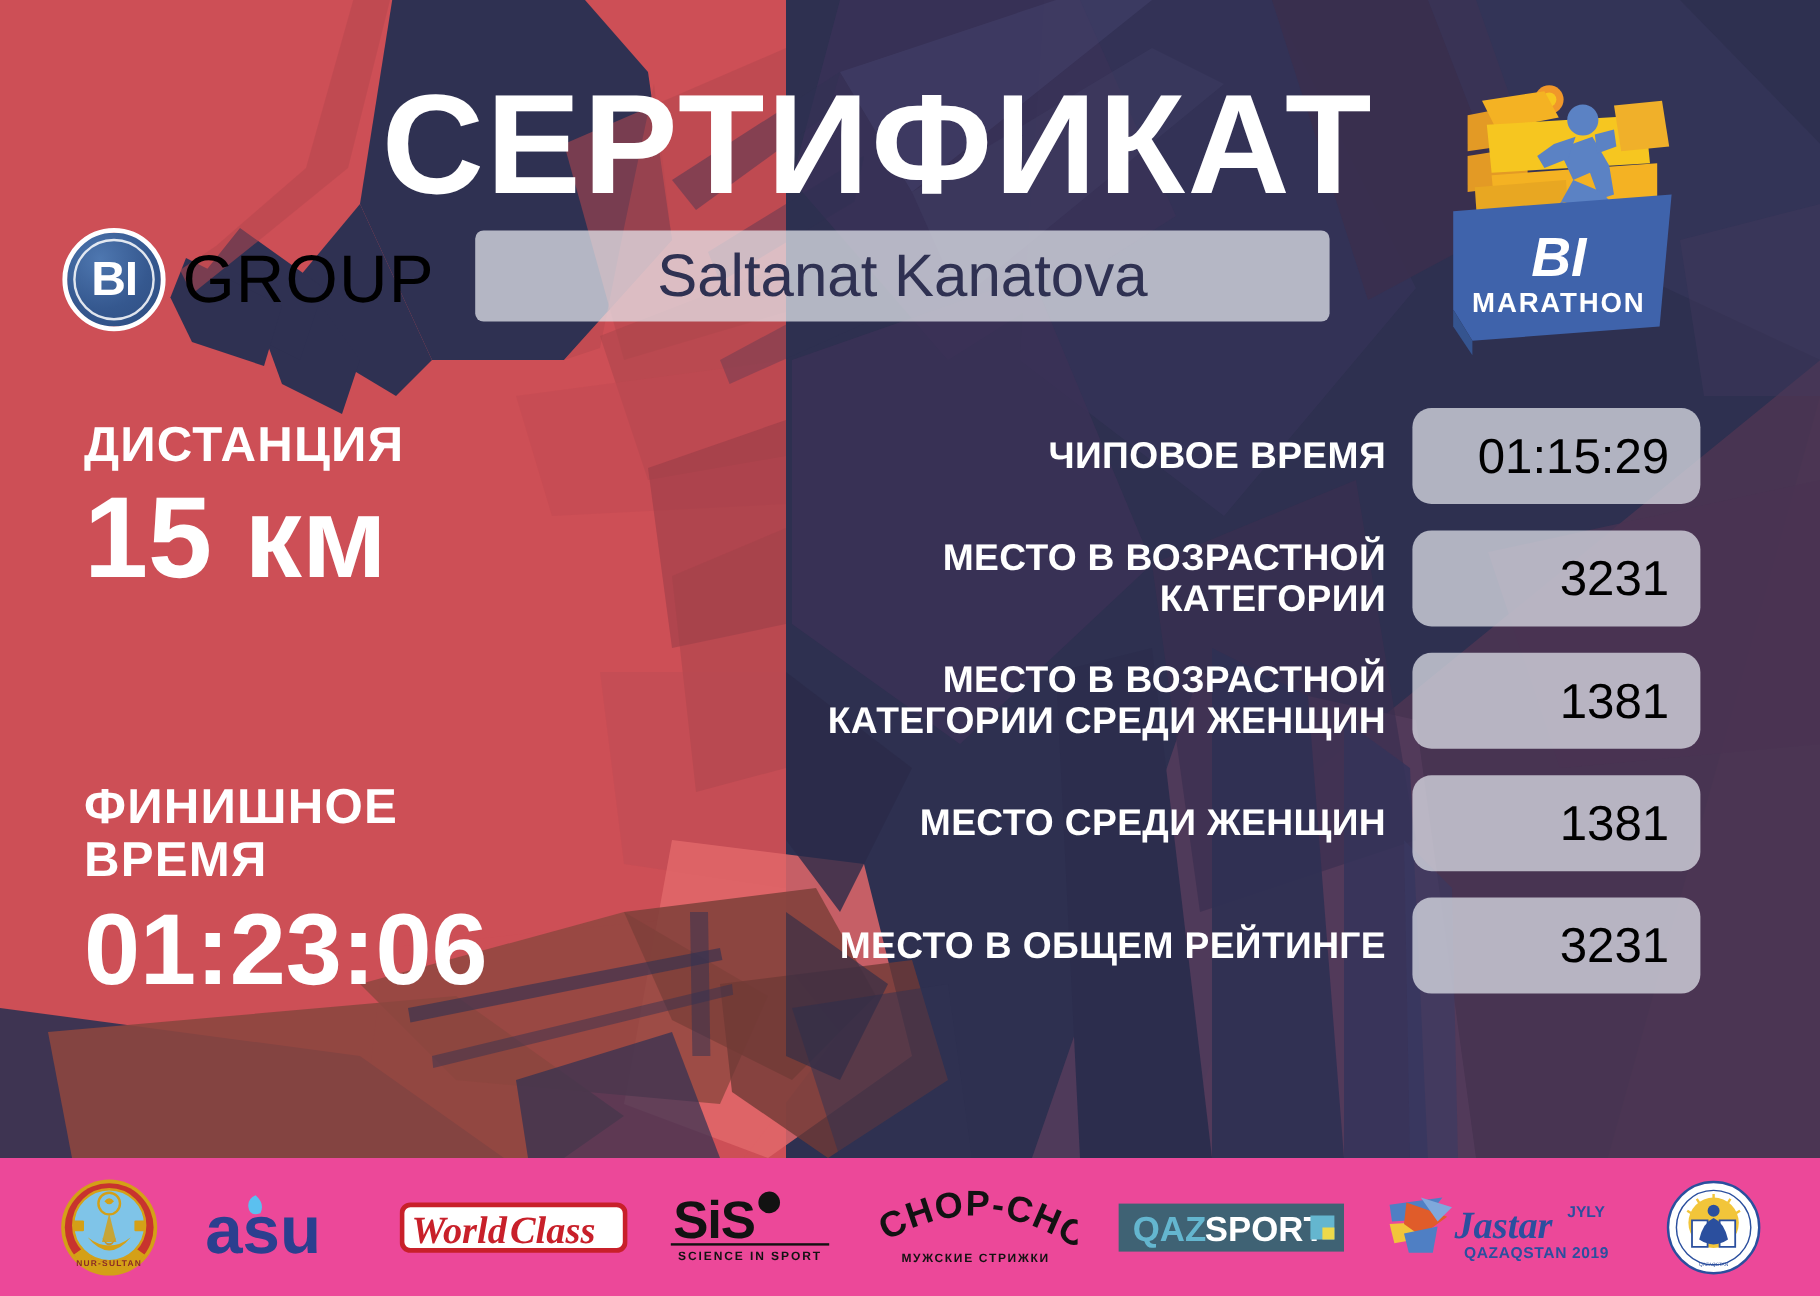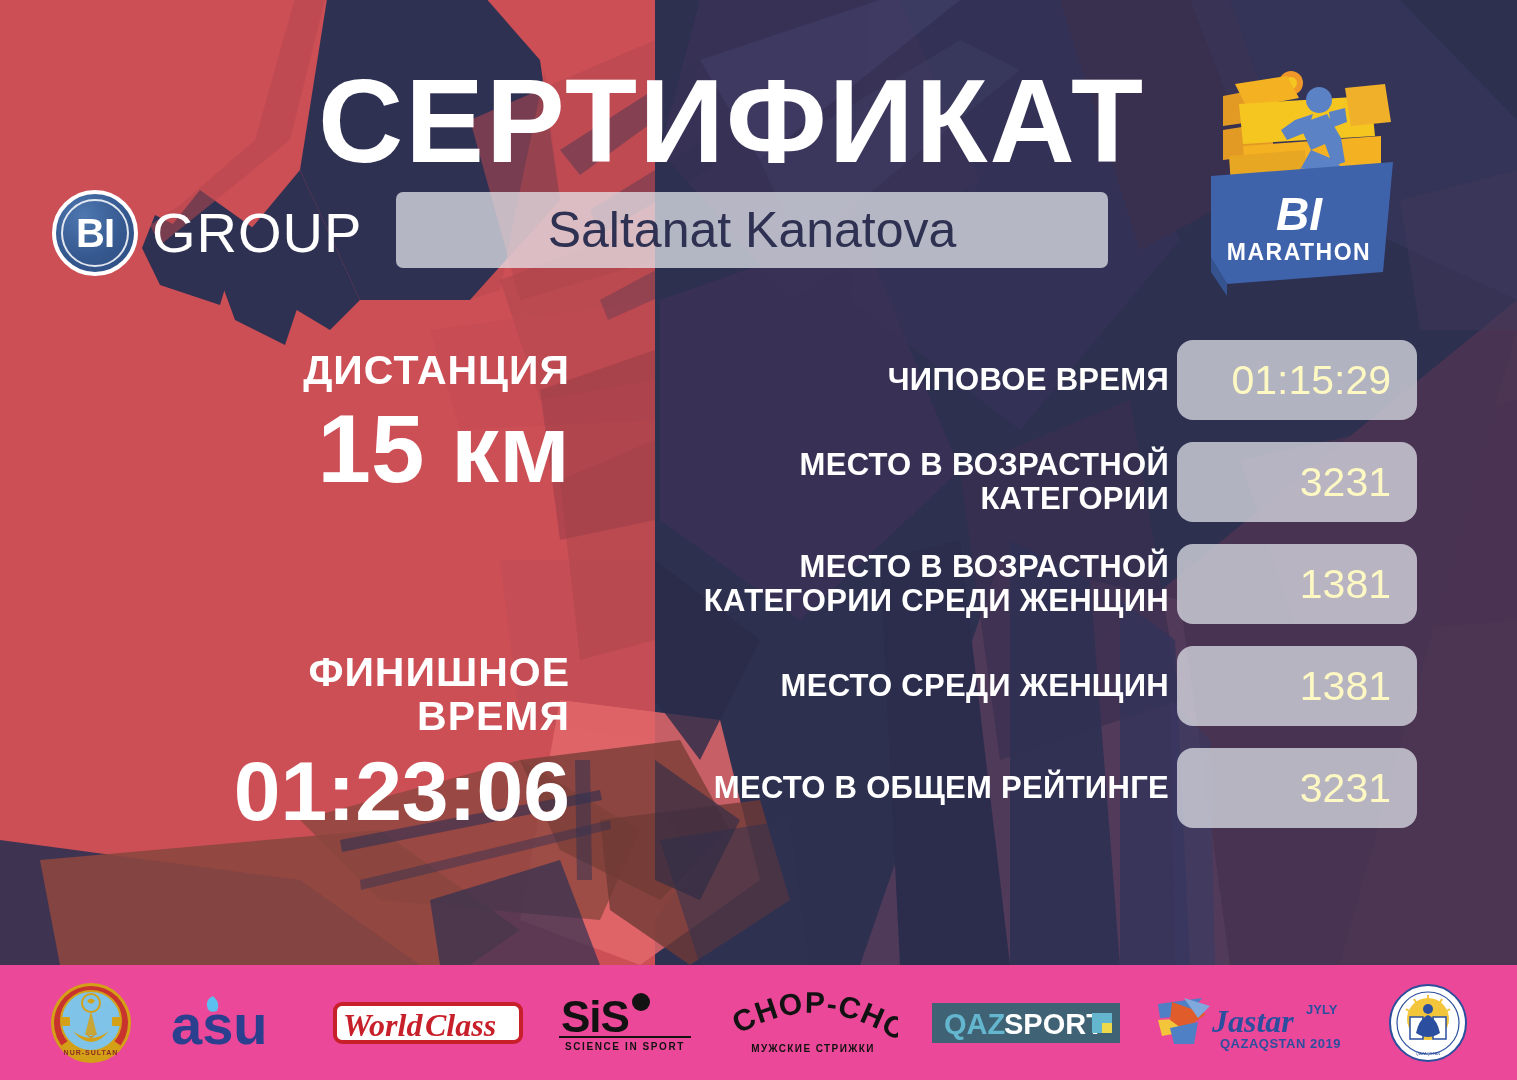--- a/index.html
+++ b/index.html
@@ -52,21 +52,21 @@
   }
   .bi-badge span{
     color:#ffffff;
     font-size:40px;
     font-weight:bold;
     letter-spacing:-1px;
     line-height:1;
     position:relative;z-index:2;
   }
   .bi-group-word{
-    color:#ffffff;
+    color:#000000;
     font-size:56px;
     font-weight:normal;
     letter-spacing:1px;
     line-height:1;
   }
 
   .cert-title{
     position:absolute;
     left:0;top:62px;
     width:1517px;
@@ -100,21 +100,21 @@
     right:92px;top:58px;
     width:230px;height:250px;
   }
   .marathon-logo svg{display:block;width:230px;height:250px;}
 
   
   .left-block{
     position:absolute;
     left:70px;
     width:500px;
-    text-align:right;
+    text-align:left;
     color:#ffffff;
   }
   .left-block.distance{top:348px;}
   .left-block.finish{top:650px;}
   .left-label{
     font-size:41px;
     font-weight:bold;
     letter-spacing:1px;
     line-height:1.08;
     text-transform:uppercase;
@@ -143,33 +143,33 @@
   }
   .stat-label{
     color:#ffffff;
     font-size:31px;
     font-weight:bold;
     text-align:right;
     line-height:1.1;
     letter-spacing:.3px;
     text-transform:uppercase;
     flex:1 1 auto;
-    padding-right:8px;
+    padding-right:22px;
   }
   .stat-pill{
     flex:0 0 auto;
     width:240px;height:80px;
     background:rgba(222,225,234,.74);
     border-radius:16px;
     display:flex;align-items:center;justify-content:flex-end;
     padding-right:26px;
     box-sizing:border-box;
   }
   .stat-pill span{
-    color:#fef9c3;
+    color:#000000;
     font-size:41px;
     line-height:1;
   }
 
   
   .sponsors{
     position:absolute;
     left:0;bottom:0;
     width:1517px;height:115px;
     background:#ec4899;

